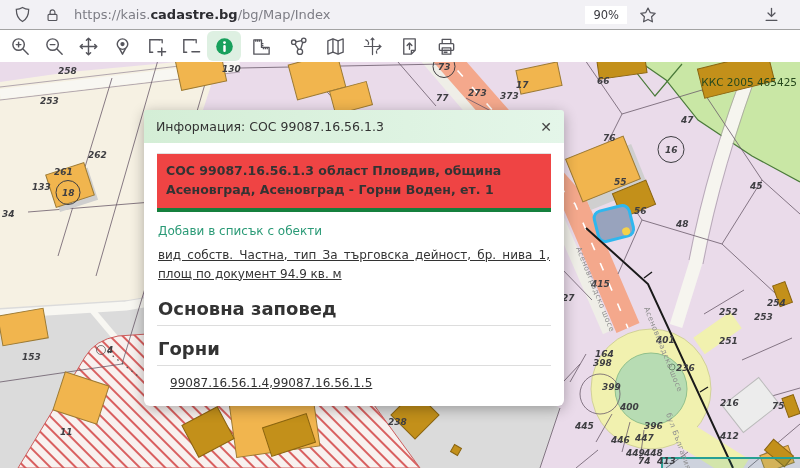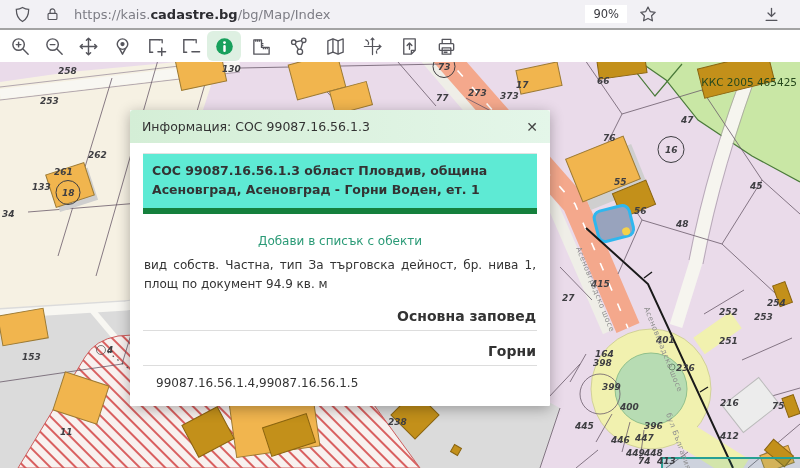--- a/index.html
+++ b/index.html
@@ -1,20 +1,20 @@
 <!DOCTYPE html>
 <html><head>
 <meta charset="utf-8">
 <style>
   html,body{margin:0;padding:0;width:800px;height:468px;overflow:hidden;
     font-family:"DejaVu Sans","Liberation Sans",sans-serif;background:#fff;position:relative;}
 
   
   .browser-bar{position:absolute;top:0;left:0;width:800px;height:30px;background:#f2f1f5;
-    border-bottom:7px solid #a3a3a3;display:flex;align-items:center;box-sizing:border-box;padding:14px 14px;}
+    border-bottom:1px solid #a3a3a3;display:flex;align-items:center;box-sizing:border-box;padding:14px 14px;}
   .chrome-ic{display:flex;align-items:center;justify-content:center;margin-right:14px;}
   .url-text{font-size:13px;color:#7d7d85;white-space:nowrap;}
   .url-text .host{color:#2c2c31;font-weight:bold;}
   .zoom-badge{margin-left:auto;background:#fff;border-radius:0;padding:2px 8px;
     font-size:11.5px;color:#3a3a40;}
   .star-ic{margin-left:12px;}
   .dl-ic{margin-left:92px;margin-right:6px;}
 
   
   .map-toolbar{position:absolute;top:30px;left:0;width:800px;height:32px;background:#fff;
@@ -25,32 +25,32 @@
   .tool-btn.active{background:#def0e2;border-radius:6px;}
 
   
   .map-area{position:absolute;top:62px;left:0;width:800px;height:406px;}
   .parcel-num{font-size:9px;font-style:italic;font-weight:bold;fill:#3e3e42;}
   .num-circle{fill:none;stroke:#3e3e42;stroke-width:1;}
   .street-label{font-size:7.5px;fill:#8d8d8d;letter-spacing:.5px;}
   .crs-label{font-size:10.5px;fill:#27491d;}
 
   
-  .popup{position:absolute;left:130px;top:110px;width:420px;background:#fff;z-index:10;
-    border-radius:1px;box-shadow:0 3px 14px rgba(0,0,0,.3);font-size:12px;color:#333;box-sizing:border-box;}
+  .popup{position:absolute;left:144px;top:110px;width:420px;background:#fff;z-index:10;
+    border-radius:6px;box-shadow:0 3px 14px rgba(0,0,0,.3);font-size:12px;color:#333;box-sizing:border-box;}
   .popup-header{background:linear-gradient(90deg,#d4eed6,#e4f6e9);padding:9px 12px;
     border-radius:3px 3px 0 0;display:flex;align-items:center;justify-content:space-between;
     font-size:12.5px;color:#333;}
   .popup-close{font-size:14px;color:#444;cursor:pointer;line-height:1;}
   .popup-body{padding:10px 13px 13px;}
   .obj-heading{font-weight:bold;font-size:12.5px;line-height:1.5;padding:8px 9px;
-    border-top:1px solid #e2e2e2;border-bottom:6px solid #15803d;background:#5eead4;}
-  .add-link{display:block;color:#2a9a76;margin:20px 1px 8px;text-decoration:none;cursor:pointer;text-align:center;}
-  .para{text-align:justify;line-height:1.6;margin:0 1px 10px;}
-  .section-title{font-weight:bold;font-size:14px;padding:4px 1px 6px;border-bottom:1px solid #ddd;margin:0 0 8px;text-align:right;}
+    border-top:1px solid #e2e2e2;border-bottom:4px solid #15803d;background:#ef4444;}
+  .add-link{display:block;color:#2a9a76;margin:12px 1px 8px;text-decoration:none;cursor:pointer;}
+  .para{text-align:justify;line-height:1.6;margin:0 1px 10px;text-decoration:underline;}
+  .section-title{font-weight:bold;font-size:18px;padding:4px 1px 6px;border-bottom:1px solid #ddd;margin:0 0 8px;}
   .neighbors{margin:0 13px;}
 </style>
 </head>
 <body>
 
 <div class="browser-bar">
   <span class="chrome-ic">
     <svg width="17" height="17" viewBox="0 0 22 22" fill="none" stroke="#55555c" stroke-width="1.6">
       <path d="M11,2 C14,4 17,4.5 19,4.5 C19,12 16.5,17 11,20 C5.5,17 3,12 3,4.5 C5,4.5 8,4 11,2 Z"></path>
     </svg>

